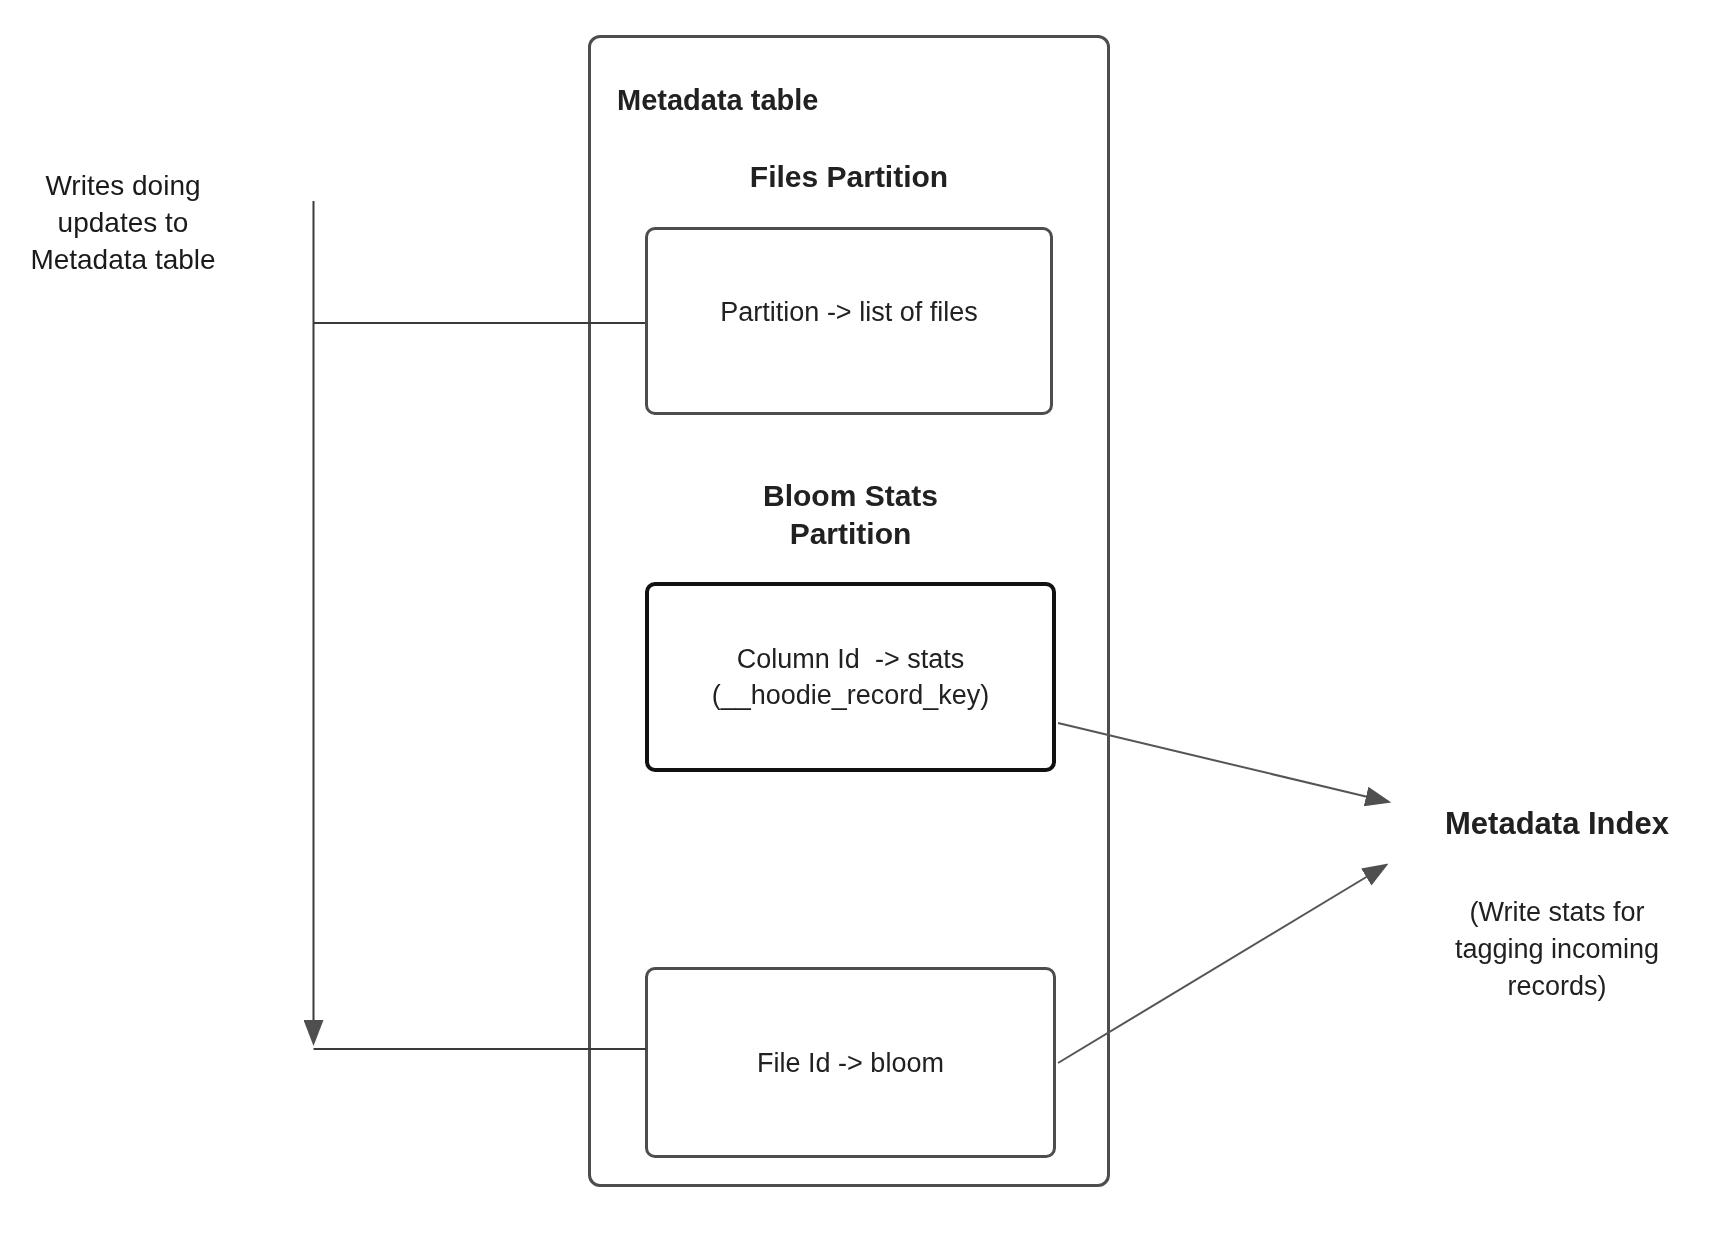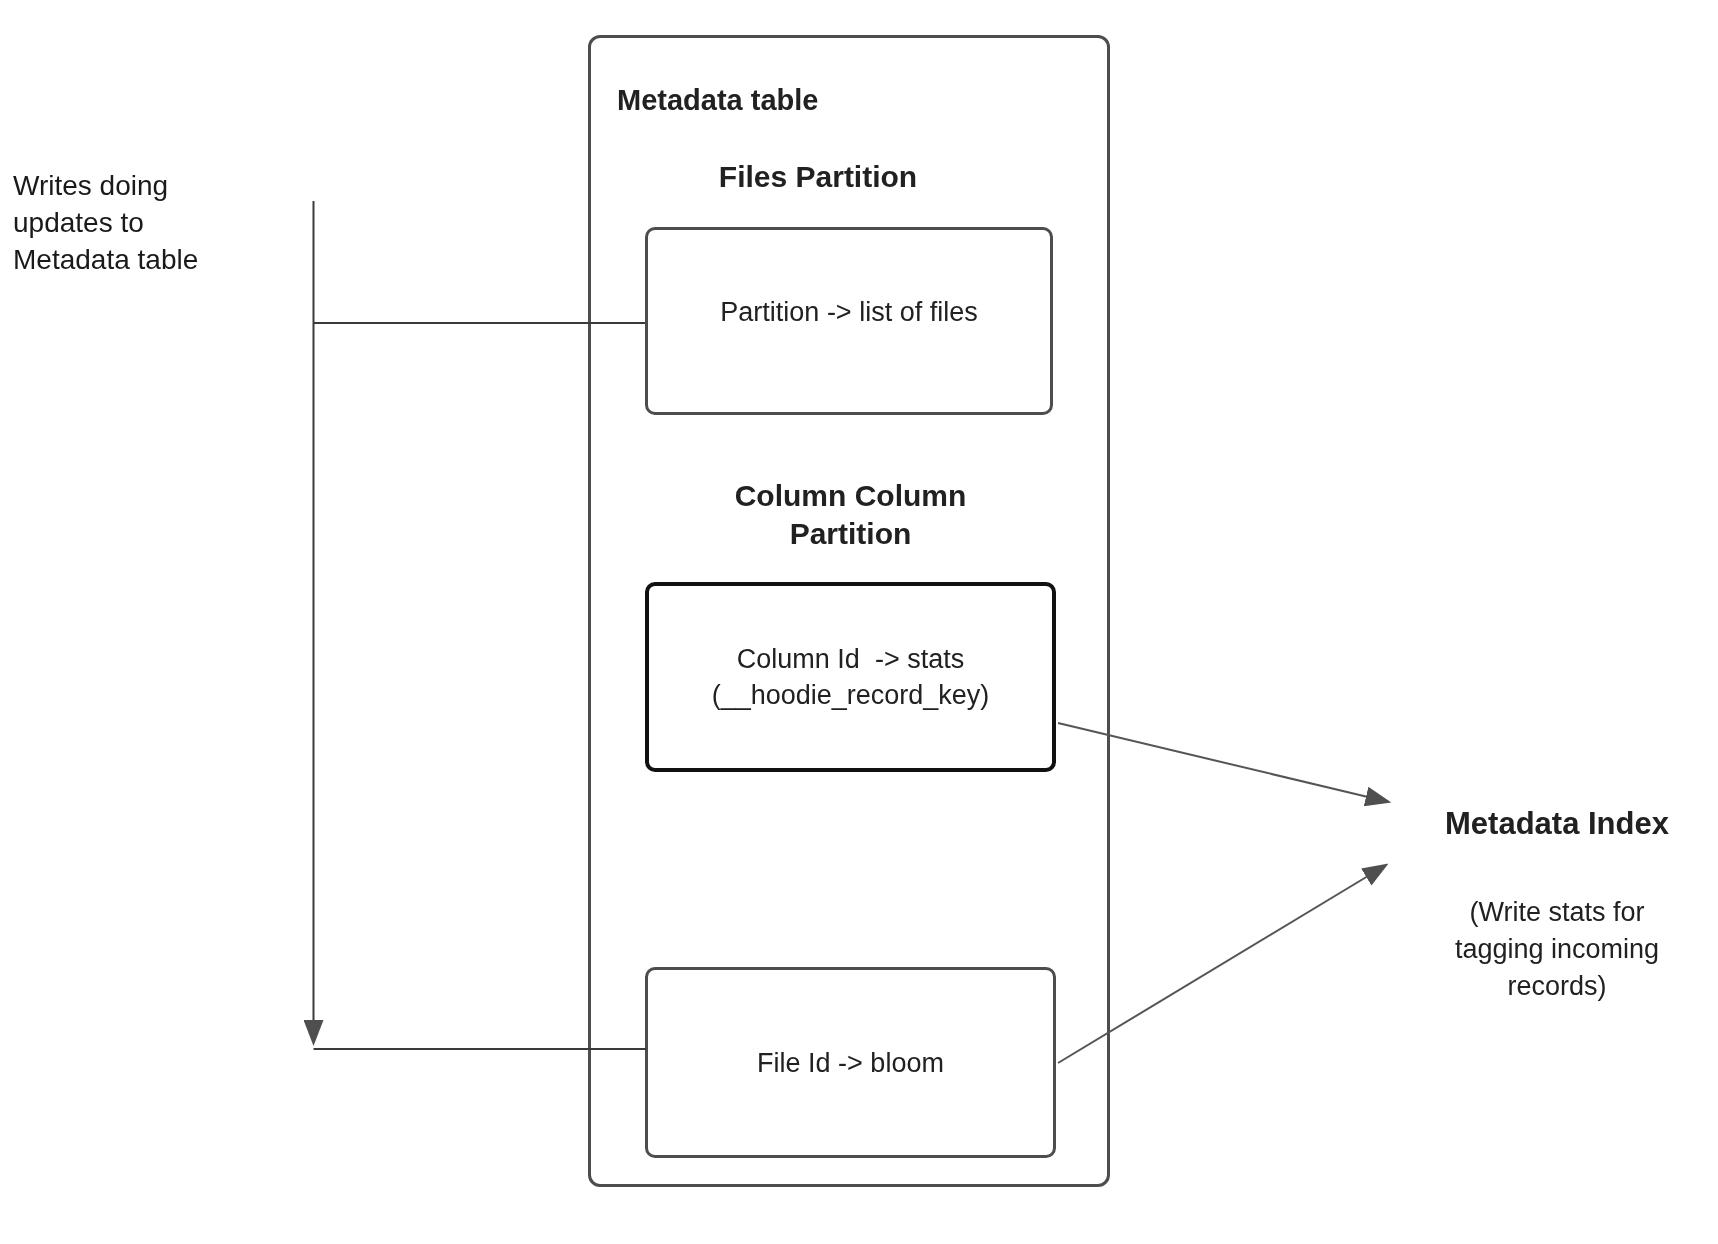--- a/index.html
+++ b/index.html
@@ -53,29 +53,30 @@
     text-align: center;
     color: var(--text, #212121);
   }
   #mdtable-title {
     position: absolute;
     left: 617px; top: 84px;
     font-weight: bold;
     font-size: 29px;
     color: var(--text, #212121);
   }
-  #files-heading    { left: 614px; top: 158px; width: 408px; }
+  #files-heading    { left: 645px; top: 158px; width: 408px; }
   #colstats-heading { left: 645px; top: 477px; width: 411px; }
   #bloom-heading    { left: 645px; top: 860px; width: 411px; }
 
   #writes-annotation {
     position: absolute;
     left: 13px; top: 167px; width: 220px;
     font-size: 28px;
     line-height: 37px;
+    text-align: center;
     color: #1a1a1a;
   }
 
   #index-title {
     position: absolute;
     left: 1396px; top: 806px; width: 322px;
     font-weight: bold;
     font-size: 31px;
     text-align: center;
     color: var(--text, #212121);
@@ -108,21 +109,21 @@
 
   <div id="outer-box" class="node-box"></div>
 
   <div id="mdtable-title">Metadata table</div>
 
   <div id="files-heading" class="heading pre">Files Partition</div>
   <div id="files-box" class="node-box">
     <div class="box-text pre center">Partition -&gt; list of files</div>
   </div>
 
-  <div id="colstats-heading" class="heading pre">Column Column
+  <div id="colstats-heading" class="heading pre">Bloom Stats
 Partition</div>
   <div id="colstats-box" class="node-box">
     <div class="box-text pre center">Column Id  -&gt; stats
 (__hoodie_record_key)</div>
   </div>
 
   <div id="bloom-box" class="node-box">
     <div class="box-text pre center">File Id -&gt; bloom</div>
   </div>
 

